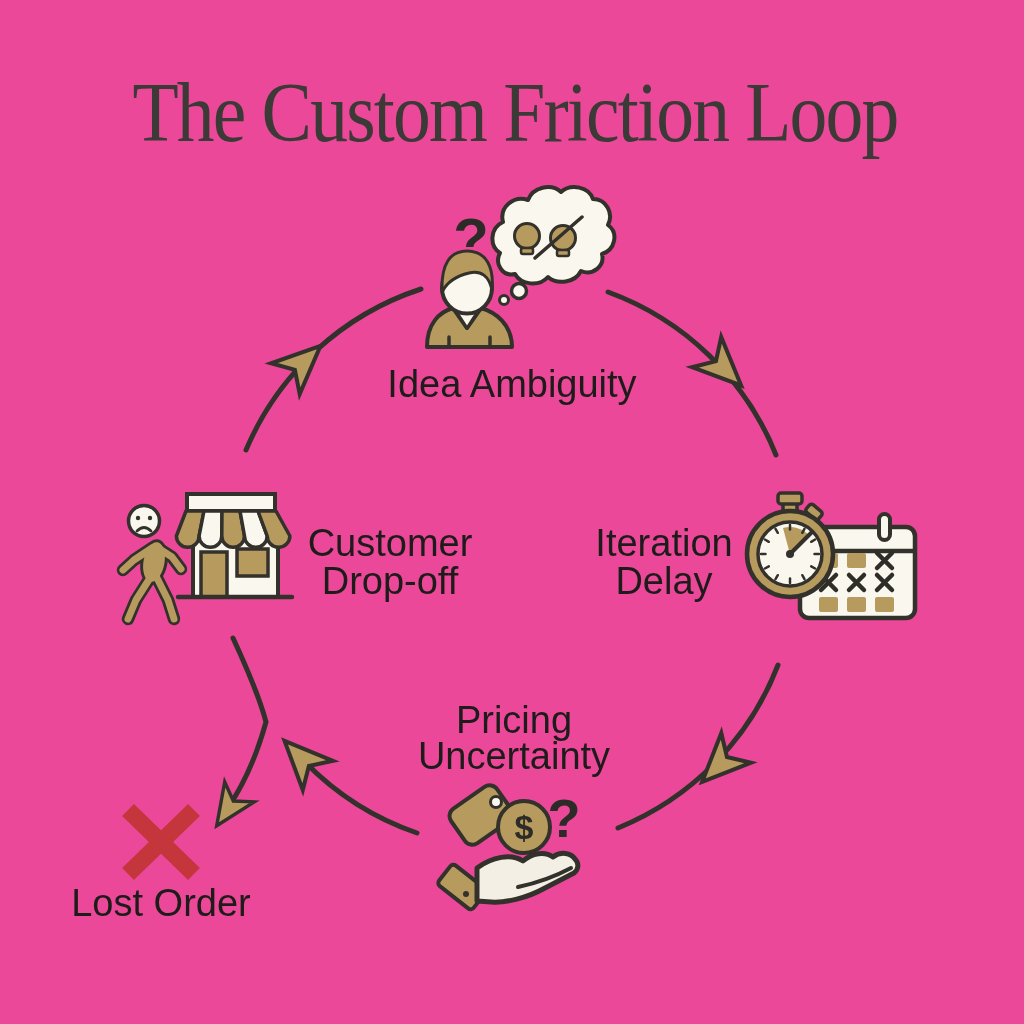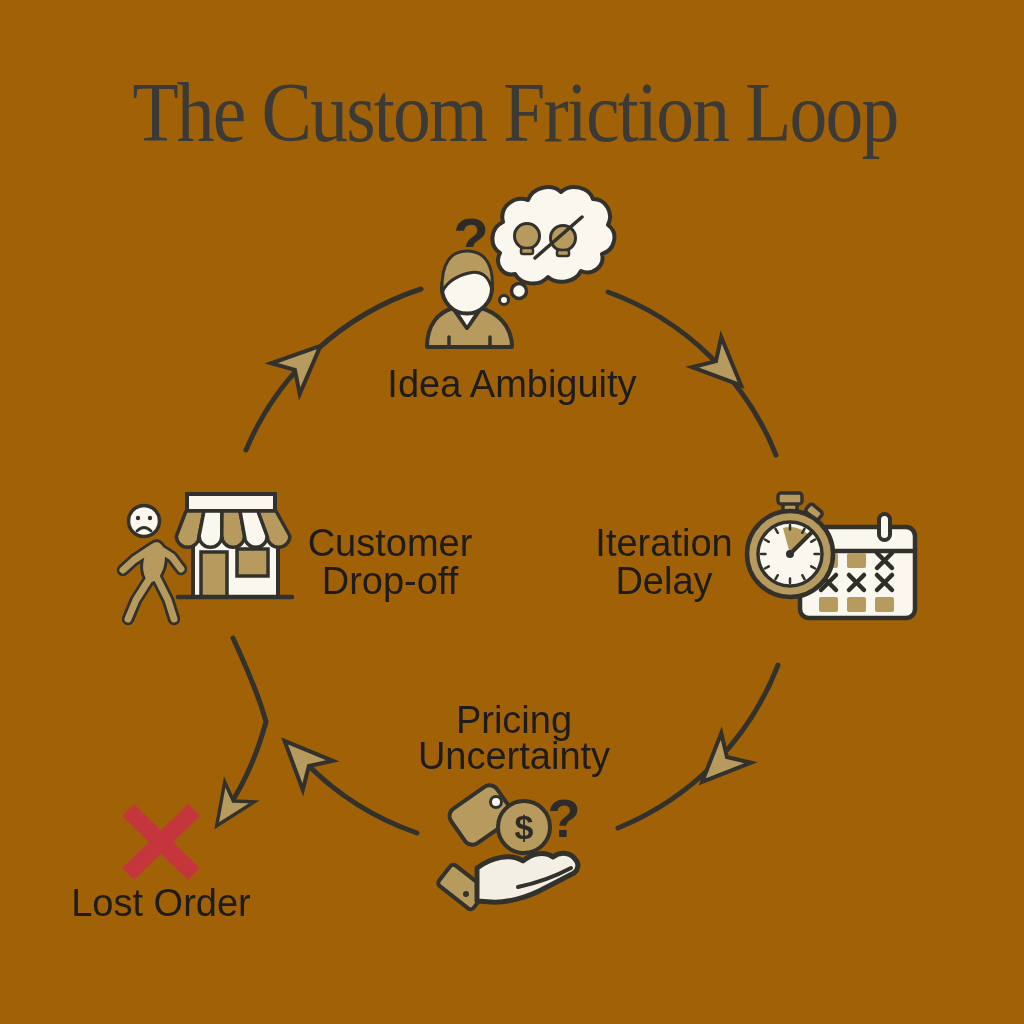--- a/index.html
+++ b/index.html
@@ -1,20 +1,20 @@
 <!DOCTYPE html>
 <html><head>
 <meta charset="utf-8">
 <style>
   html,body{margin:0;padding:0;}
   body{background:#f3efe4;}
   .canvas{
     position:relative;
     width:1024px;height:1024px;
-    background:#a16207;
+    background:#ec4899;
     font-family:"Liberation Sans", sans-serif;
     overflow:hidden;
   }
   svg{display:block;}
   text{user-select:none;}
   .node-label{
     font-family:"Liberation Sans", sans-serif;
     font-size:38px;
     fill:#1d1c1a;
   }

